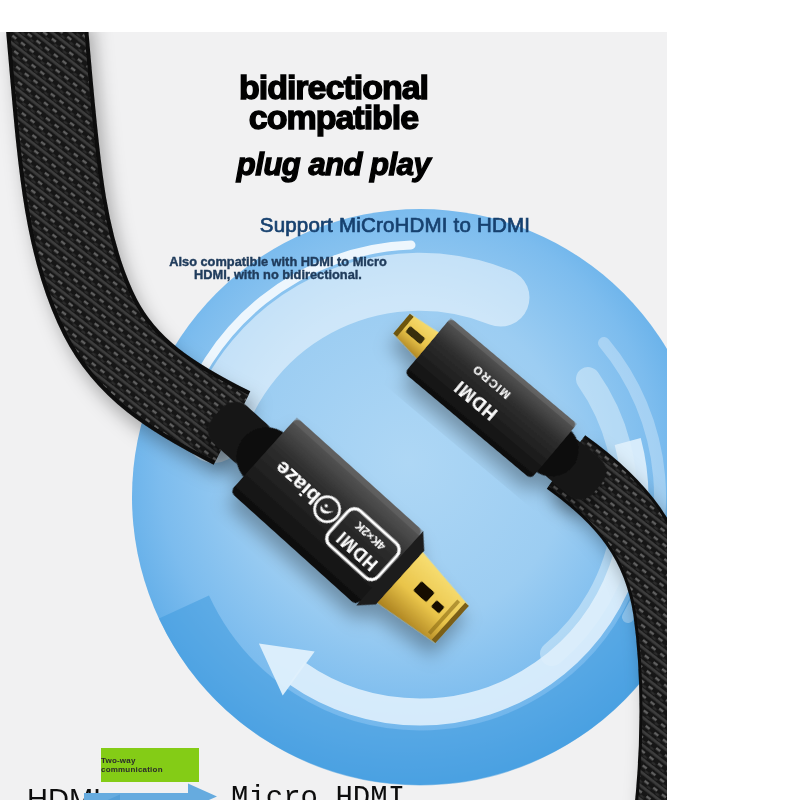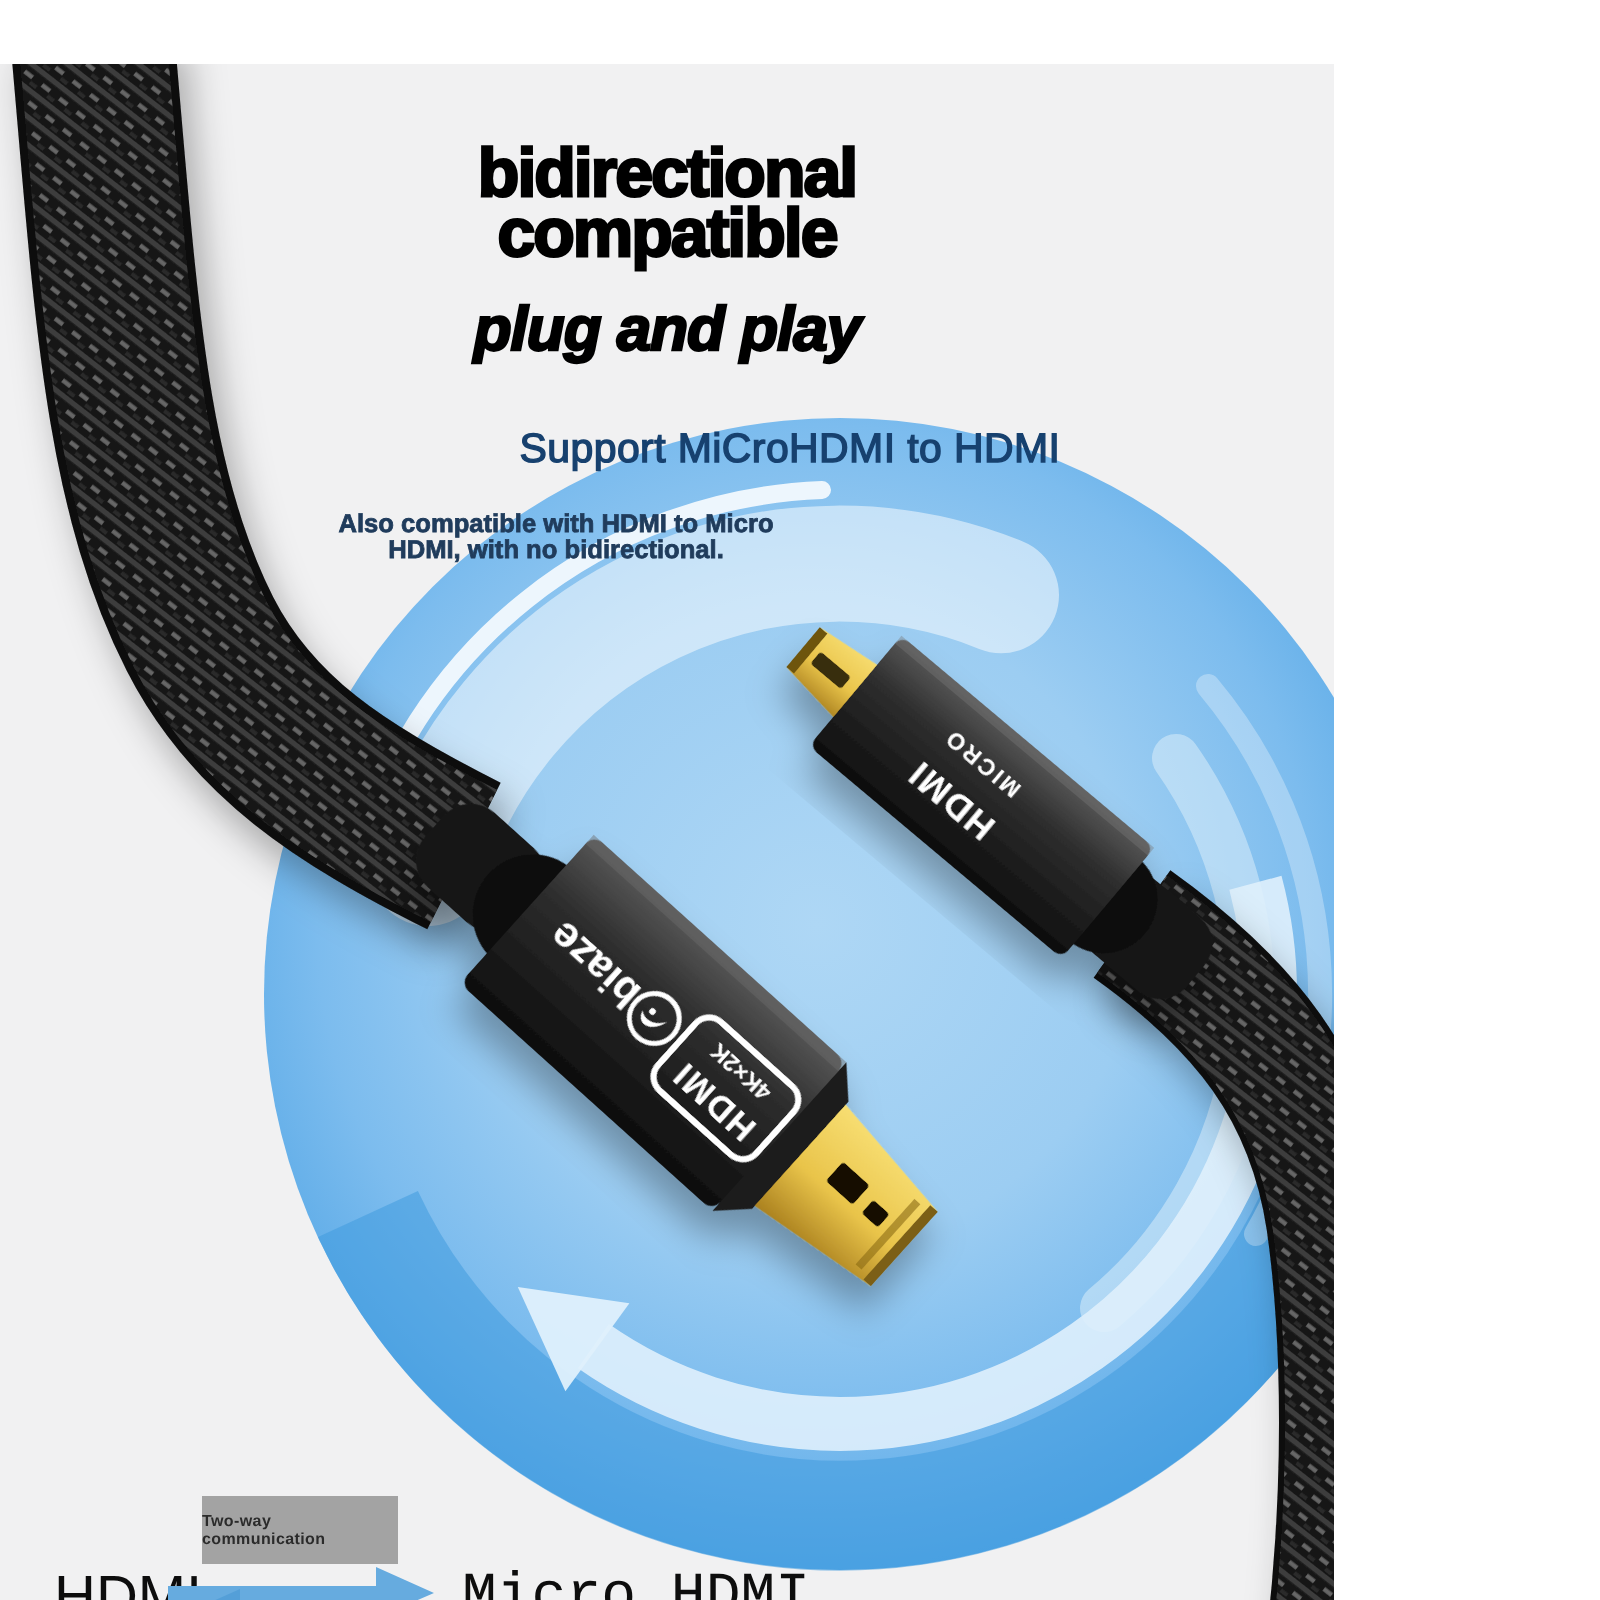--- a/index.html
+++ b/index.html
@@ -13,21 +13,21 @@
 
   .title-block { top:40px; left:0; right:0; text-align:center; color:#000; }
   .title-line { font-size:34px; line-height:30px; font-weight:900; letter-spacing:-1px; -webkit-text-stroke:1.4px #000; }
   .subtitle { margin-top:15px; font-size:31px; font-weight:900; letter-spacing:-0.5px;font-style:italic; -webkit-text-stroke:1.3px #000; }
 
   .feature-heading { top:181px; left:205px; width:380px; text-align:center;
     font-size:20.5px; font-weight:400; color:#17416f; -webkit-text-stroke:0.7px #17416f; letter-spacing:0.2px; }
   .feature-body { top:224px; left:167px; width:222px; text-align:center;
     font-size:12.8px; font-weight:700; line-height:12.5px; color:#203c5c; -webkit-text-stroke:0.4px #203c5c; }
 
-  .caption-patch { left:101px; top:716px; width:98px; height:34px; background:#a3a3a3;
+  .caption-patch { left:101px; top:716px; width:98px; height:34px; background:#84cc16;
     display:flex; align-items:center; justify-content:center; }
   .caption-text { font-size:8px; font-weight:700; color:#2b2b2b; letter-spacing:0.2px; }
 
   .footer-label { top:750px; font-size:29px; line-height:34px; font-weight:500; color:#0d0d0d; white-space:nowrap; }
   .footer-label.left  { left:27px; }
   .footer-label.right { left:231px;font-family:Liberation Mono, monospace; }
   .two-way-arrows { left:84px; top:747px; width:140px; height:44px; }
 </style>
 </head>
 <body>

